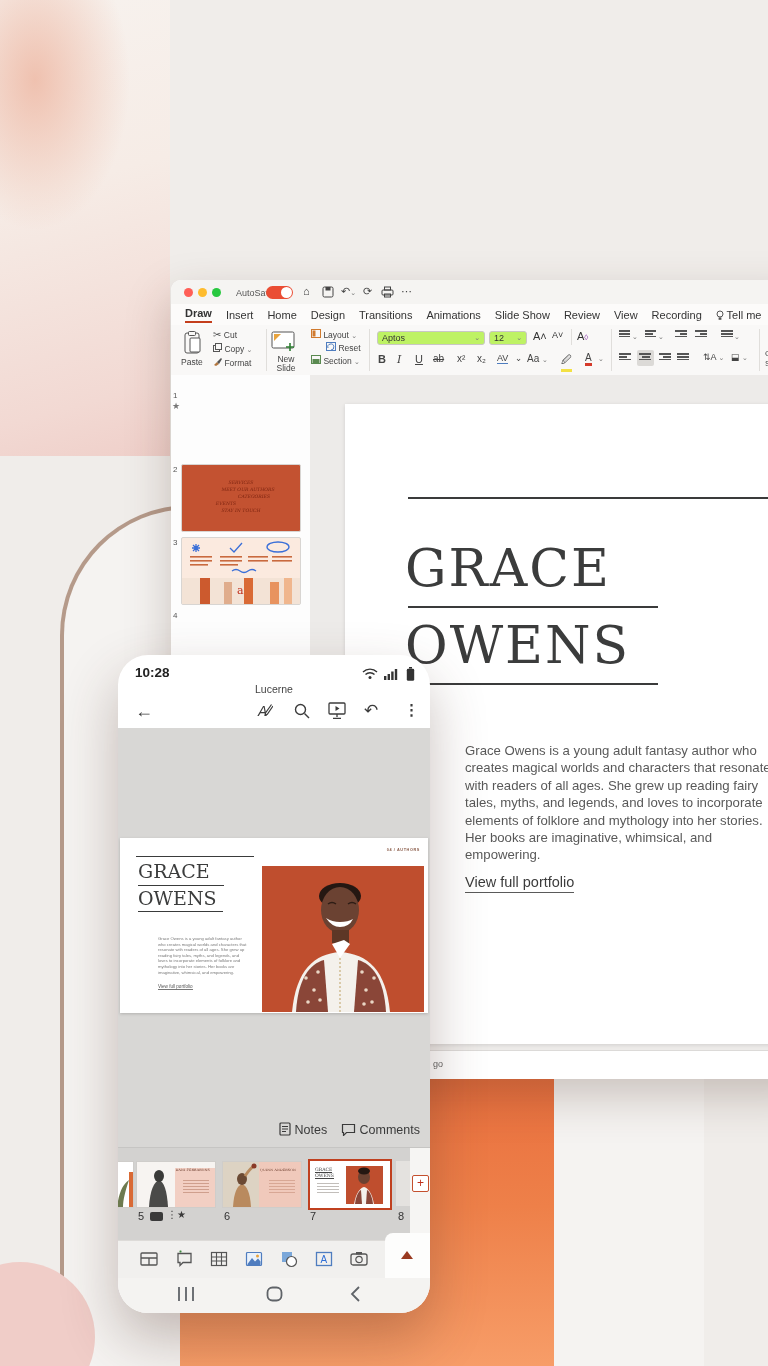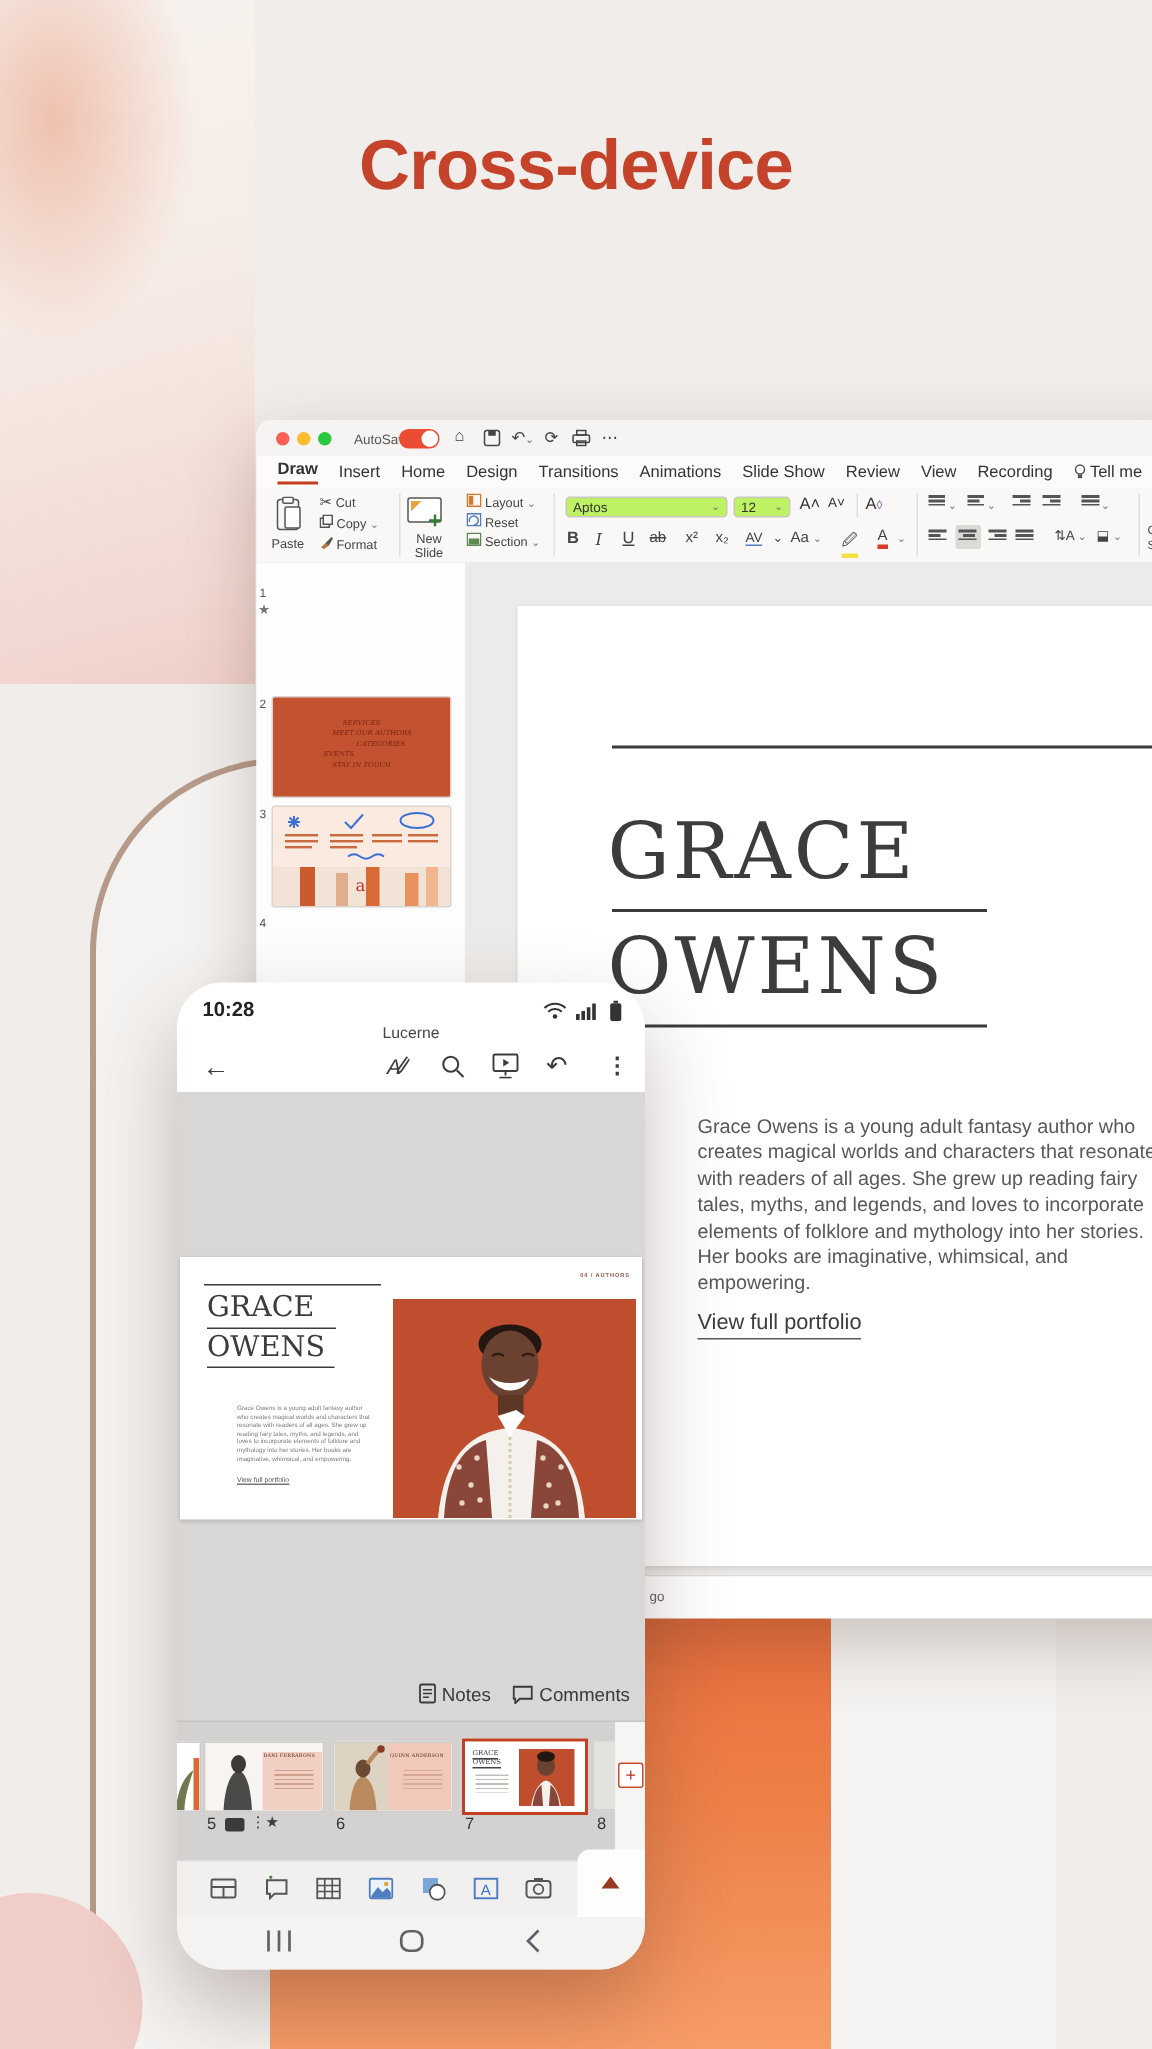--- a/index.html
+++ b/index.html
@@ -86,21 +86,20 @@
 
 <div id="stage" class="speckle">
 
   <div class="abs pink-sheet speckle"></div>
   <div class="abs salmon-corner"></div>
   <div class="abs arch"></div>
   <div class="abs orange-rect"></div>
   <div class="abs pink-blob"></div>
 
   <div class="abs headline">
-    <div>Cross-device</div>
   </div>
 
   <div class="abs win">
 
     <div class="abs titlebar">
       <span class="abs tl" style="left:13px;background:#ff5f57"></span>
       <span class="abs tl" style="left:27px;background:#febc2e"></span>
       <span class="abs tl" style="left:41px;background:#28c840"></span>
       <span class="abs autosave-lbl">AutoSave</span>
       <span class="abs toggle">
@@ -161,21 +160,21 @@
       <svg class="abs" style="left:100px;top:6px" width="26" height="20" viewBox="0 0 26 20">
           <rect x="1" y="1" width="22" height="16" rx="1.5" fill="#fff" stroke="#555"></rect>
           <path d="M3 3 L10 3 L3 10 Z" fill="#e8a33d"></path>
           <path d="M19 12 v8 M15 16 h8" stroke="#2e7d32" stroke-width="1.6"></path>
         </svg>
       <span class="abs" style="left:98px;top:30px;width:34px;text-align:center;line-height:9px">New Slide</span>
       <span class="abs" style="left:140px;top:4px"><svg width="10" height="9" viewBox="0 0 10 9">
             <rect x="0.5" y="0.5" width="9" height="8" fill="none" stroke="#d07a2e"></rect>
             <rect x="1.5" y="1.5" width="3" height="6" fill="#d07a2e"></rect>
           </svg> <span>Layout</span> <span class="chev">⌄</span></span>
-      <span class="abs" style="left:140px;top:17px"><svg width="10" height="9" viewBox="0 0 10 9">
+      <span class="abs" style="left:155px;top:17px"><svg width="10" height="9" viewBox="0 0 10 9">
             <rect x="0.5" y="0.5" width="9" height="8" fill="none" stroke="#4f7dbf"></rect>
             <path d="M2 6 a3 3 0 1 1 3 2" fill="none" stroke="#4f7dbf"></path>
           </svg> <span>Reset</span></span>
       <span class="abs" style="left:140px;top:30px"><svg width="10" height="9" viewBox="0 0 10 9">
             <rect x="0.5" y="0.5" width="9" height="8" fill="none" stroke="#5a8a50"></rect>
             <rect x="1.5" y="4" width="7" height="4" fill="#5a8a50"></rect>
           </svg> <span>Section</span> <span class="chev">⌄</span></span>
       <div class="abs vsep" style="left:198px"></div>
 
       <div class="abs combo" style="left:206px;top:6px;width:108px">

